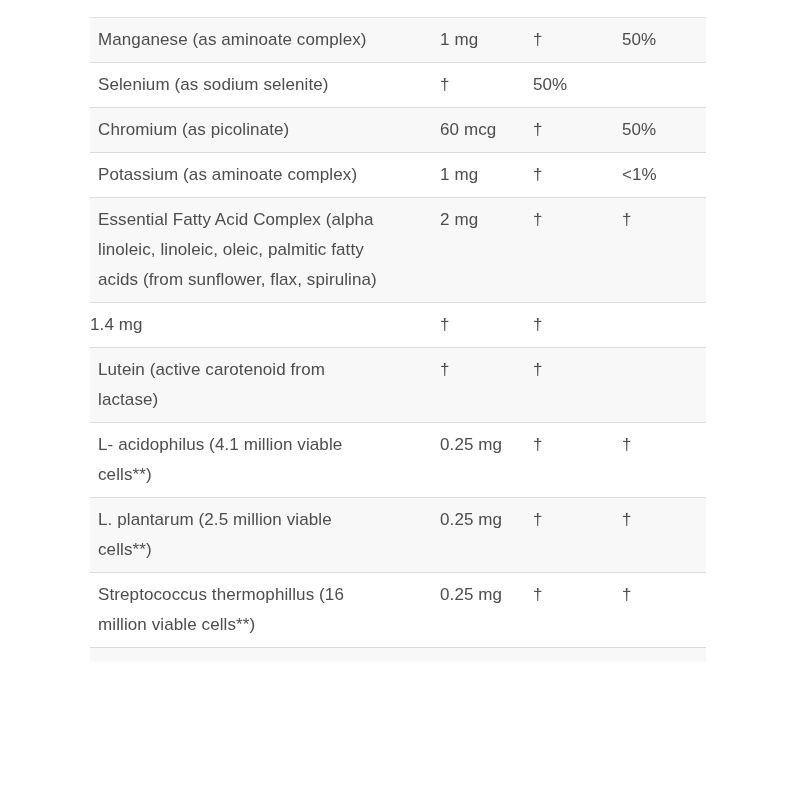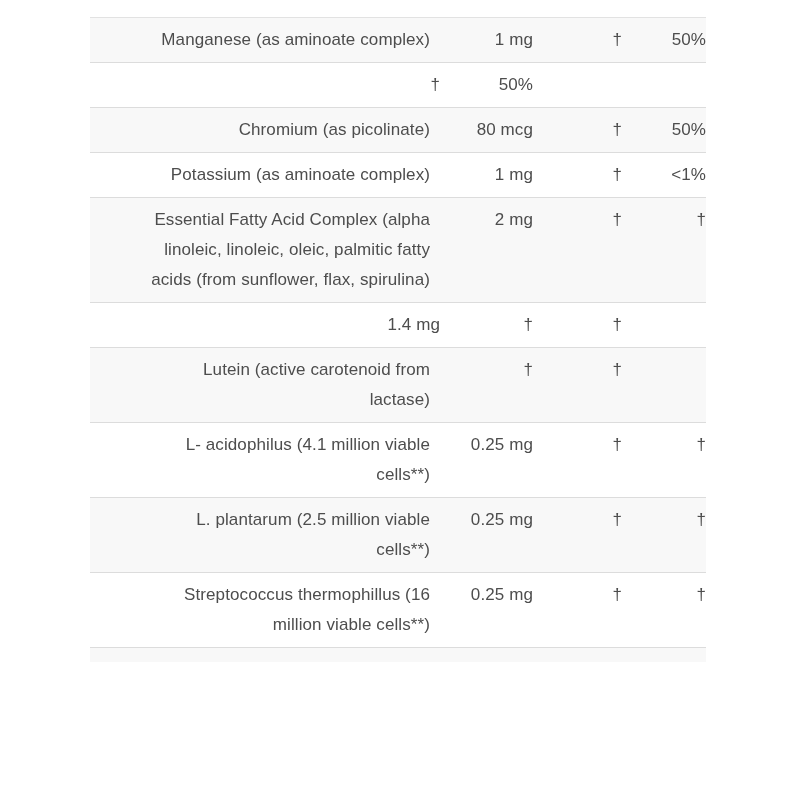--- a/index.html
+++ b/index.html
@@ -30,21 +30,21 @@
     background: #ffffff;
   }
   .tbody .row:nth-child(odd) {
     background: #f8f8f8;
   }
   .cell {
     font-size: 17px;
     line-height: 30px;
     color: #4d4d4d;
     letter-spacing: 0.1px;
-    text-align: right;
+    text-align: left;
   }
   .cell.ingredient {
     padding-left: 8px;
     padding-right: 10px;
     white-space: pre-line;
   }
   .partial-row {
     height: 14px;
     background: #f8f8f8;
   }
@@ -55,27 +55,28 @@
 <div class="facts-table">
   <div class="tbody">
   <div class="row">
     <div class="cell ingredient">Manganese (as aminoate complex)</div>
     <div class="cell amount">1 mg</div>
     <div class="cell dv">†</div>
     <div class="cell percent">50%</div>
   </div>
 
   <div class="row">
+    <div class="cell ingredient">Selenium (as sodium selenite)</div>
     <div class="cell dv">†</div>
     <div class="cell percent">50%</div>
   </div>
 
   <div class="row">
     <div class="cell ingredient">Chromium (as picolinate)</div>
-    <div class="cell amount">80 mcg</div>
+    <div class="cell amount">60 mcg</div>
     <div class="cell dv">†</div>
     <div class="cell percent">50%</div>
   </div>
 
   <div class="row">
     <div class="cell ingredient">Potassium (as aminoate complex)</div>
     <div class="cell amount">1 mg</div>
     <div class="cell dv">†</div>
     <div class="cell percent">&lt;1%</div>
   </div>

